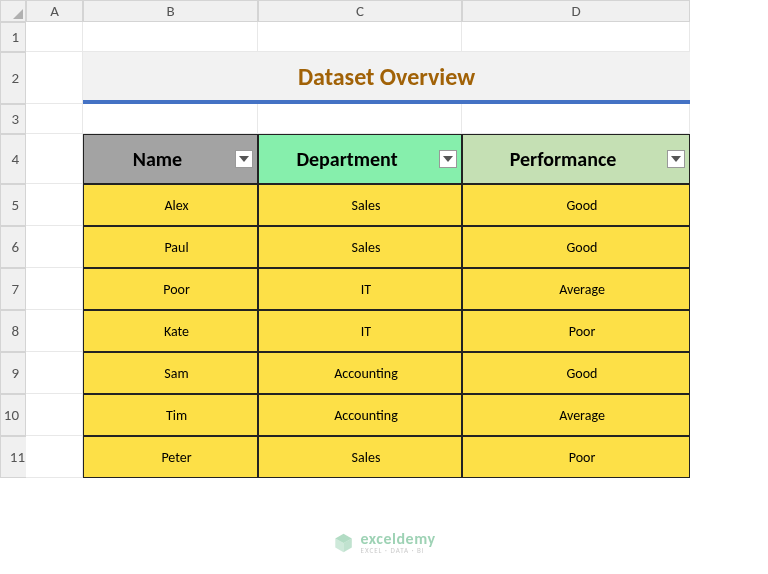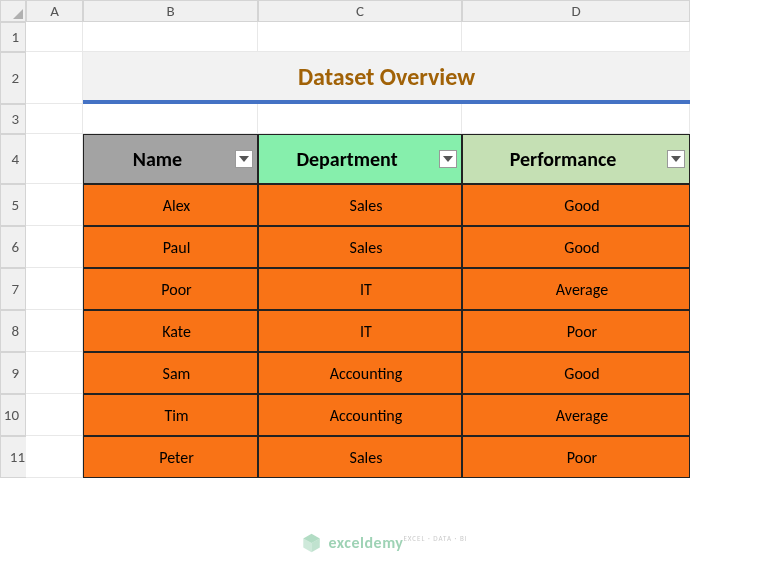--- a/index.html
+++ b/index.html
@@ -85,37 +85,37 @@
       display: flex;
       align-items: center;
       justify-content: center;
     }
     .filter-btn svg { width: 10px; height: 6px; }
     .data-cell {
       border: 1.5px solid #222;
       display: flex;
       align-items: center;
       justify-content: center;
-      font-size: 16px;
-      background: #f97316;
+      font-size: 14px;
+      background: #fde047;
       padding-left: 12px;
     }
     .watermark {
       position: absolute;
       bottom: 20px;
       left: 50%;
       transform: translateX(-50%);
       display: flex;
       align-items: center;
       gap: 6px;
       opacity: 0.45;
       color: #2a9d5c;
     }
     .watermark-icon { width: 22px; height: 22px; }
-    .watermark-text { display: flex; flex-direction: row; line-height: 1; }
+    .watermark-text { display: flex; flex-direction: column; line-height: 1; }
     .watermark-main { font-size: 16px; font-weight: 600; letter-spacing: 0.5px; }
     .watermark-sub { font-size: 7px; letter-spacing: 1px; color: #888; }
   </style>
 </head>
 <body>
 
 <div class="grid-container">
 
   <div class="corner" style="grid-column:1;grid-row:1;"></div>
 

